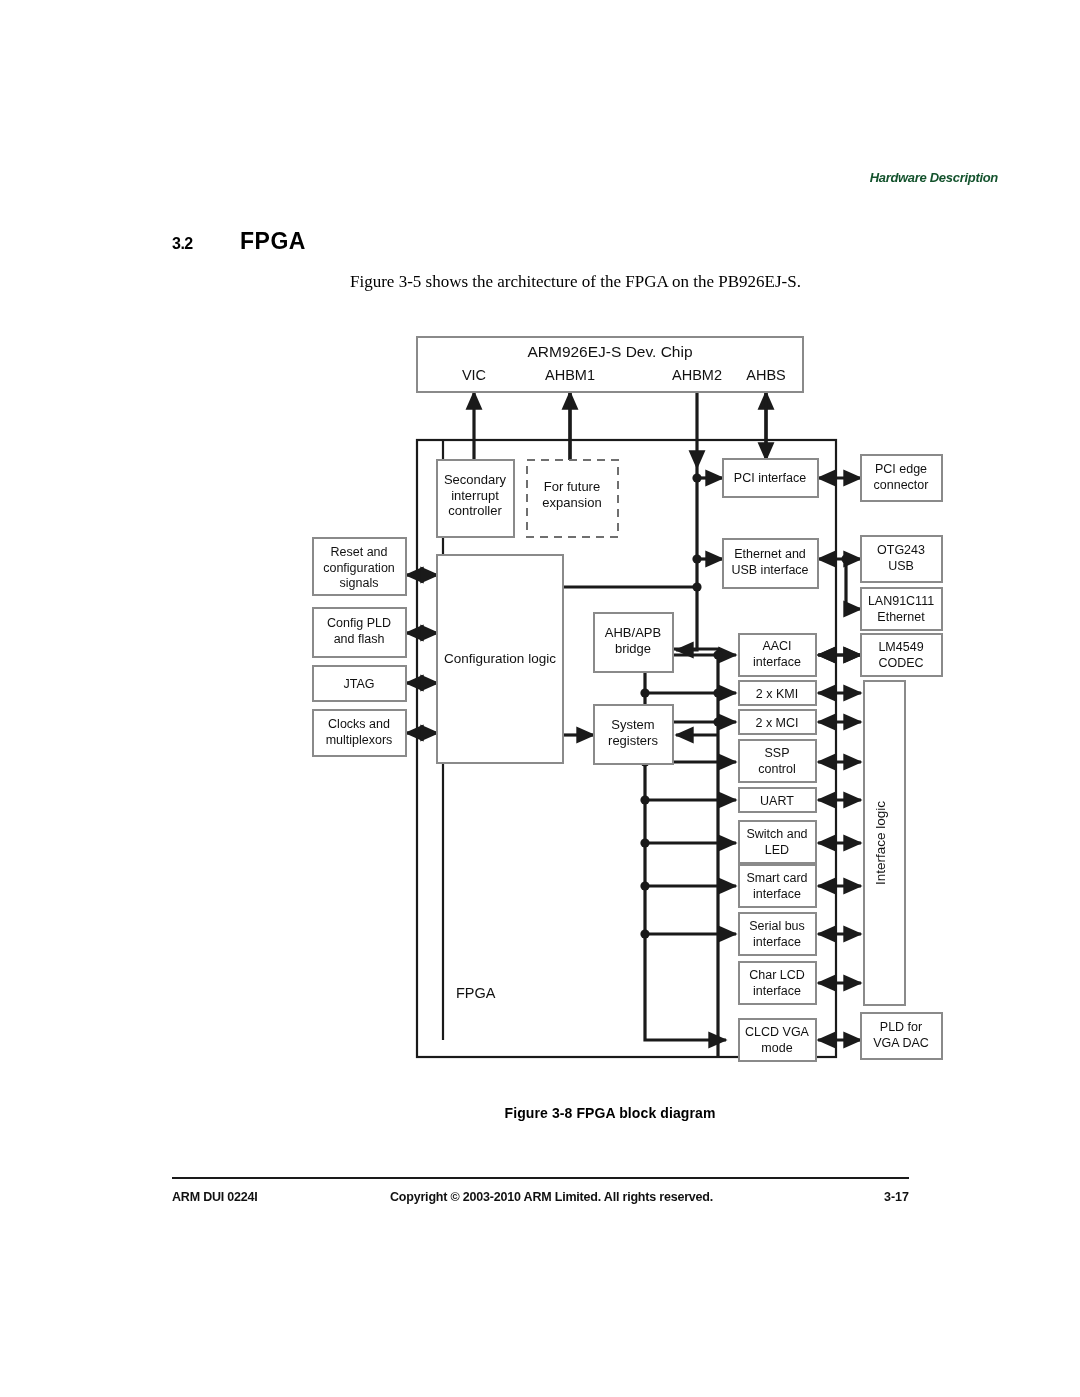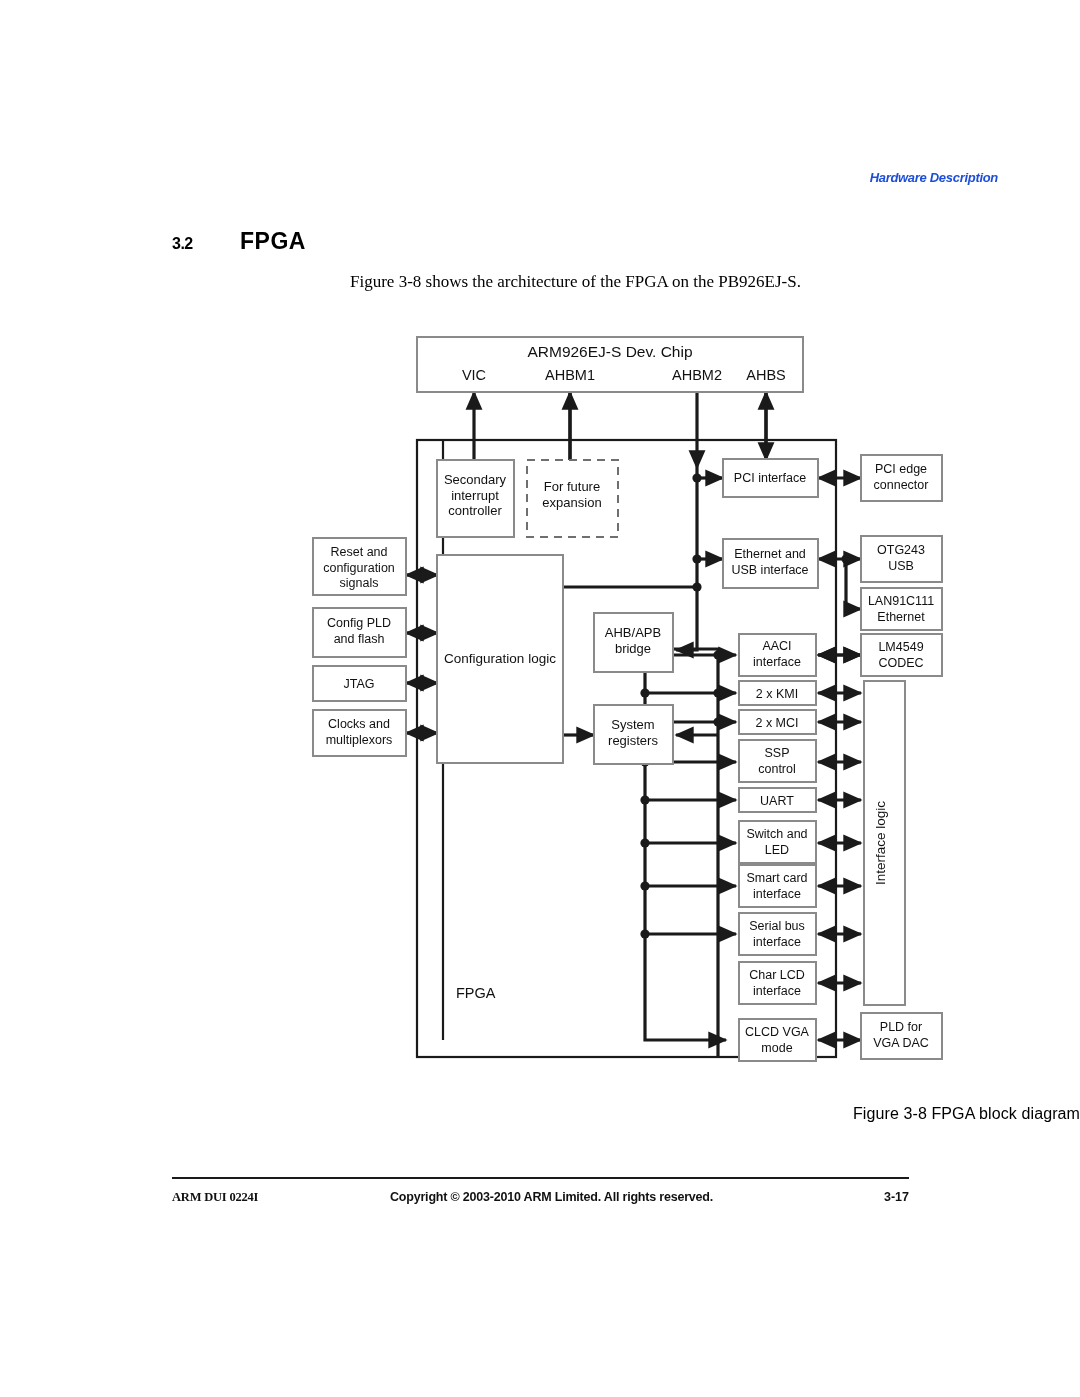--- a/index.html
+++ b/index.html
@@ -13,55 +13,55 @@
     overflow:hidden;
   }
   .page { position:absolute; inset:0; }
 
   
   .running-header {
     position:absolute; right:82px; top:170px;
     font-family:"Liberation Sans", sans-serif;
     font-style:italic; font-weight:700;
     font-size:13px; letter-spacing:-0.3px;
-    color:#1d4ed8;
+    color:#14532d;
   }
 
   
   .sec-head { position:absolute; left:172px; top:228px; }
   .sec-num {
     display:inline-block; width:68px;
     font-weight:700; font-size:16px; letter-spacing:-0.5px;
   }
   .sec-title { font-weight:700; font-size:23px; letter-spacing:0.5px; }
 
   .body-text {
     position:absolute; left:350px; top:272px;
     font-family:"Liberation Serif", serif;
     font-size:17px; color:#000;
   }
 
   
   .fig-caption {
     position:absolute; left:0; right:0; top:1105px;
-    text-align:right;
-    font-weight:400; font-size:16px; letter-spacing:0.1px;
+    text-align:center;
+    font-weight:700; font-size:14px; letter-spacing:0.1px;
   }
   .fig-caption .cap-inner { padding-left:140px; }
 
   
   .footer-rule {
     position:absolute; left:172px; width:737px; top:1177px;
     height:2px; background:#1a1a1a;
   }
   .footer {
     position:absolute; left:172px; width:737px; top:1190px;
     font-size:12.5px; color:#111;
   }
-  .footer .f-left { position:absolute; left:0; top:0; font-weight:700; letter-spacing:-0.2px;font-family:Liberation Serif, serif;}
+  .footer .f-left { position:absolute; left:0; top:0; font-weight:700; letter-spacing:-0.2px;}
   .footer .f-mid  {
     position:absolute; left:218px; top:0;
     font-weight:700; letter-spacing:-0.2px;
   }
   .footer .f-right{ position:absolute; right:0; top:0; font-weight:700; }
 
   
   #diagram { position:absolute; left:0; top:0; }
   svg text { font-family:"Liberation Sans", sans-serif; fill:#111; }
 </style>
@@ -69,21 +69,21 @@
 <body>
 
 <div class="page">
 
   <div class="running-header">Hardware Description</div>
 
   <div class="sec-head">
     <span class="sec-num">3.2</span><span class="sec-title">FPGA</span>
   </div>
 
-  <div class="body-text">Figure 3-8 shows the architecture of the FPGA on the PB926EJ-S.</div>
+  <div class="body-text">Figure 3-5 shows the architecture of the FPGA on the PB926EJ-S.</div>
 
   <svg id="diagram" width="1080" height="1110" viewBox="0 0 1080 1110">
     <defs>
       <marker id="ah" viewBox="0 0 10 10" refX="9.2" refY="5" markerWidth="6" markerHeight="6" orient="auto-start-reverse">
         <path d="M0,0.6 L10,5 L0,9.4 z" fill="#1a1a1a"></path>
       </marker>
     </defs>
 
     <g stroke="#1a1a1a" fill="none" stroke-width="3.2">
 

